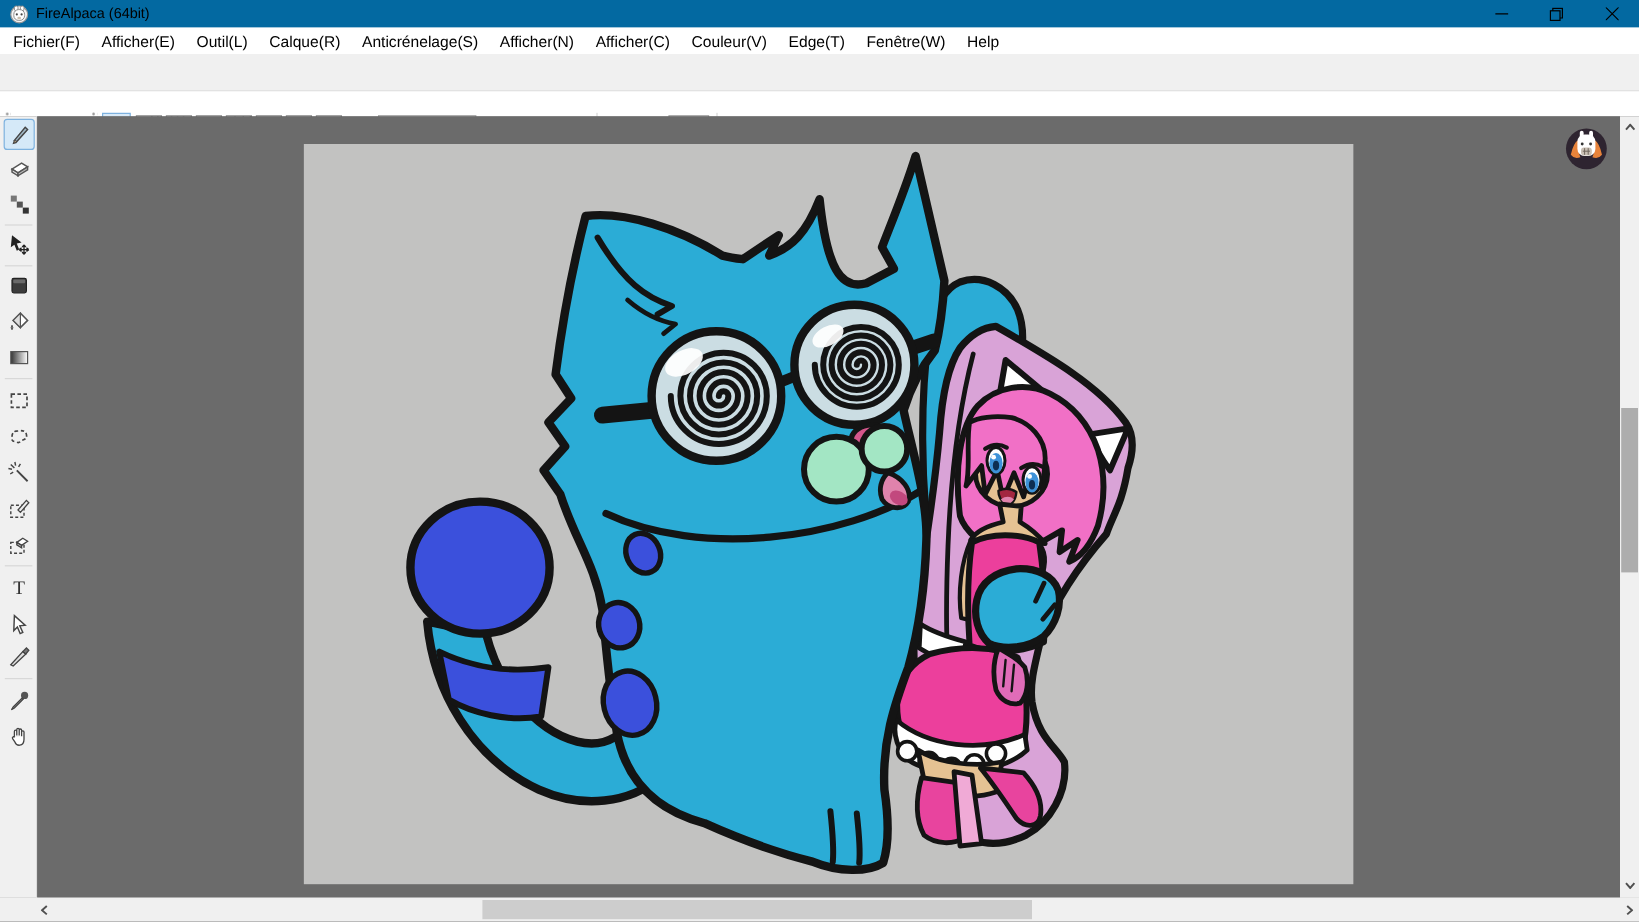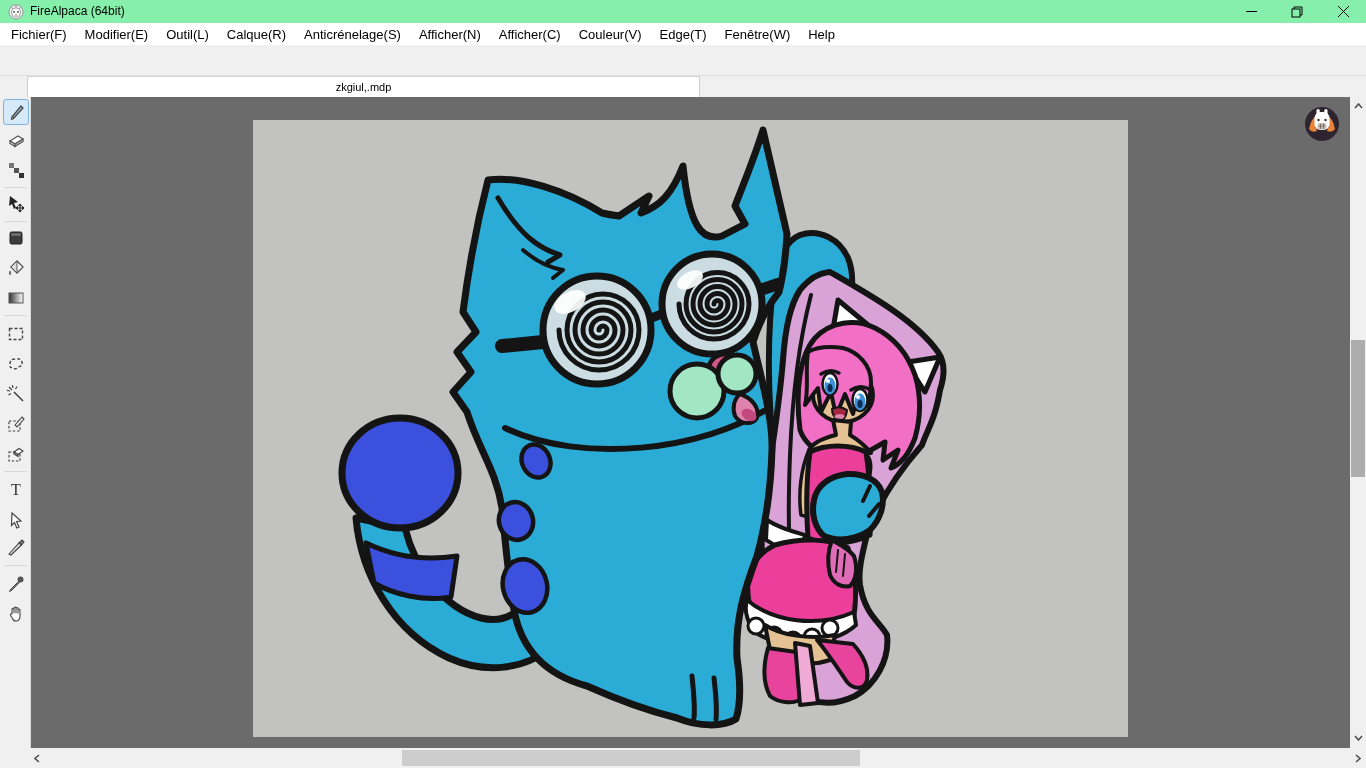--- a/index.html
+++ b/index.html
@@ -1,20 +1,20 @@
 <!DOCTYPE html>
 <html style="--viewport: #6b6b6b; --canvasbg: #c2c2c1; --ink: #141414; --cyan: #2bacd6; --royal: #3b50dc; --lens: #cbdde3; --mint: #a3e6c4; --nose: #d4578c; --tongue: #e083ac; --tonguedark: #c2487e; --pillow: #d9a3d7; --hair: #f170c6; --skin: #e5c293; --dress: #ec3f9c; --leg: #e8449e; --lightpink: #f0aad6; --glove: #e06cb8; --eye: #3d92d8; --mouth: #a32740; --white: #ffffff;"><head>
 <meta charset="utf-8">
 <style>
   html,body{margin:0;padding:0;background:#888;}
   #app{position:relative;width:1366px;height:768px;background:#fff;overflow:hidden;
        font-family:"Liberation Sans",sans-serif;color:#000;}
   .abs{position:absolute;}
   
-  #titlebar{left:0;top:0;width:1366px;height:23px;background:#86efac;}
+  #titlebar{left:0;top:0;width:1366px;height:23px;background:#0369a1;}
   #app-icon{left:8px;top:4px;width:16px;height:16px;}
   #title-text{left:30px;top:4px;font-size:12px;}
   .winbtn{top:0;width:46px;height:23px;display:flex;align-items:center;justify-content:center;cursor:default;}
   
   #menubar{left:0;top:23px;width:1366px;height:22px;background:#fff;display:flex;align-items:center;padding-left:2px;box-sizing:border-box;}
   .menu-item{padding:3px 9px;font-size:13px;white-space:nowrap;}
   
   #toolbar{left:0;top:45px;width:1366px;height:31px;background:#f0f0f0;border-bottom:1px solid #e2e2e2;box-sizing:border-box;}
   .grip{top:48px;width:5px;height:25px;background-image:radial-gradient(#9a9a9a 1px,transparent 1.2px);background-size:4px 4px;}
   .tb-icon-btn{top:51px;width:22px;height:20px;display:flex;align-items:center;justify-content:center;}
@@ -79,21 +79,21 @@
     </div>
     <div class="winbtn abs" style="left:1320px;">
       <svg width="11" height="11" viewBox="0 0 11 11">
           <path d="M0,0 L11,11 M11,0 L0,11" stroke="#000" stroke-width="1"></path>
         </svg>
     </div>
   </div>
 
   <div id="menubar" class="abs">
     <span class="menu-item">Fichier(F)</span>
-    <span class="menu-item">Modifier(E)</span>
+    <span class="menu-item">Afficher(E)</span>
     <span class="menu-item">Outil(L)</span>
     <span class="menu-item">Calque(R)</span>
     <span class="menu-item">Anticrénelage(S)</span>
     <span class="menu-item">Afficher(N)</span>
     <span class="menu-item">Afficher(C)</span>
     <span class="menu-item">Couleur(V)</span>
     <span class="menu-item">Edge(T)</span>
     <span class="menu-item">Fenêtre(W)</span>
     <span class="menu-item">Help</span>
   </div>
@@ -189,25 +189,20 @@
       <span class="val">13</span>
       <span class="arr">▼</span>
     </div>
 
     <div class="vsep abs" style="left:597px;"></div>
 
     <div class="cb disabled abs" style="left:604px;top:55px;"></div>
     <div class="tb-label disabled-label abs" style="left:622px;top:55px;">Soft Edge</div>
   </div>
 
-  <div id="tabbar" class="abs">
-    <div id="doc-tab" class="abs">
-      <span>zkgiul,.mdp</span>
-    </div>
-  </div>
 
   <div id="main" class="abs">
 
     <div id="toolpanel" class="abs">
       <div class="tool selected abs" style="top:2px;">
         <svg width="20" height="20" viewBox="0 0 20 20">
           <path d="M6,15 L15,4 L17,6 L8,16 Z" fill="#9fb6c4" stroke="#444" stroke-width="1.2"></path>
           <path d="M6,15 L5.2,17.5 L8,16.6" fill="#caa87a" stroke="#444" stroke-width="1"></path>
         </svg>
       </div>

